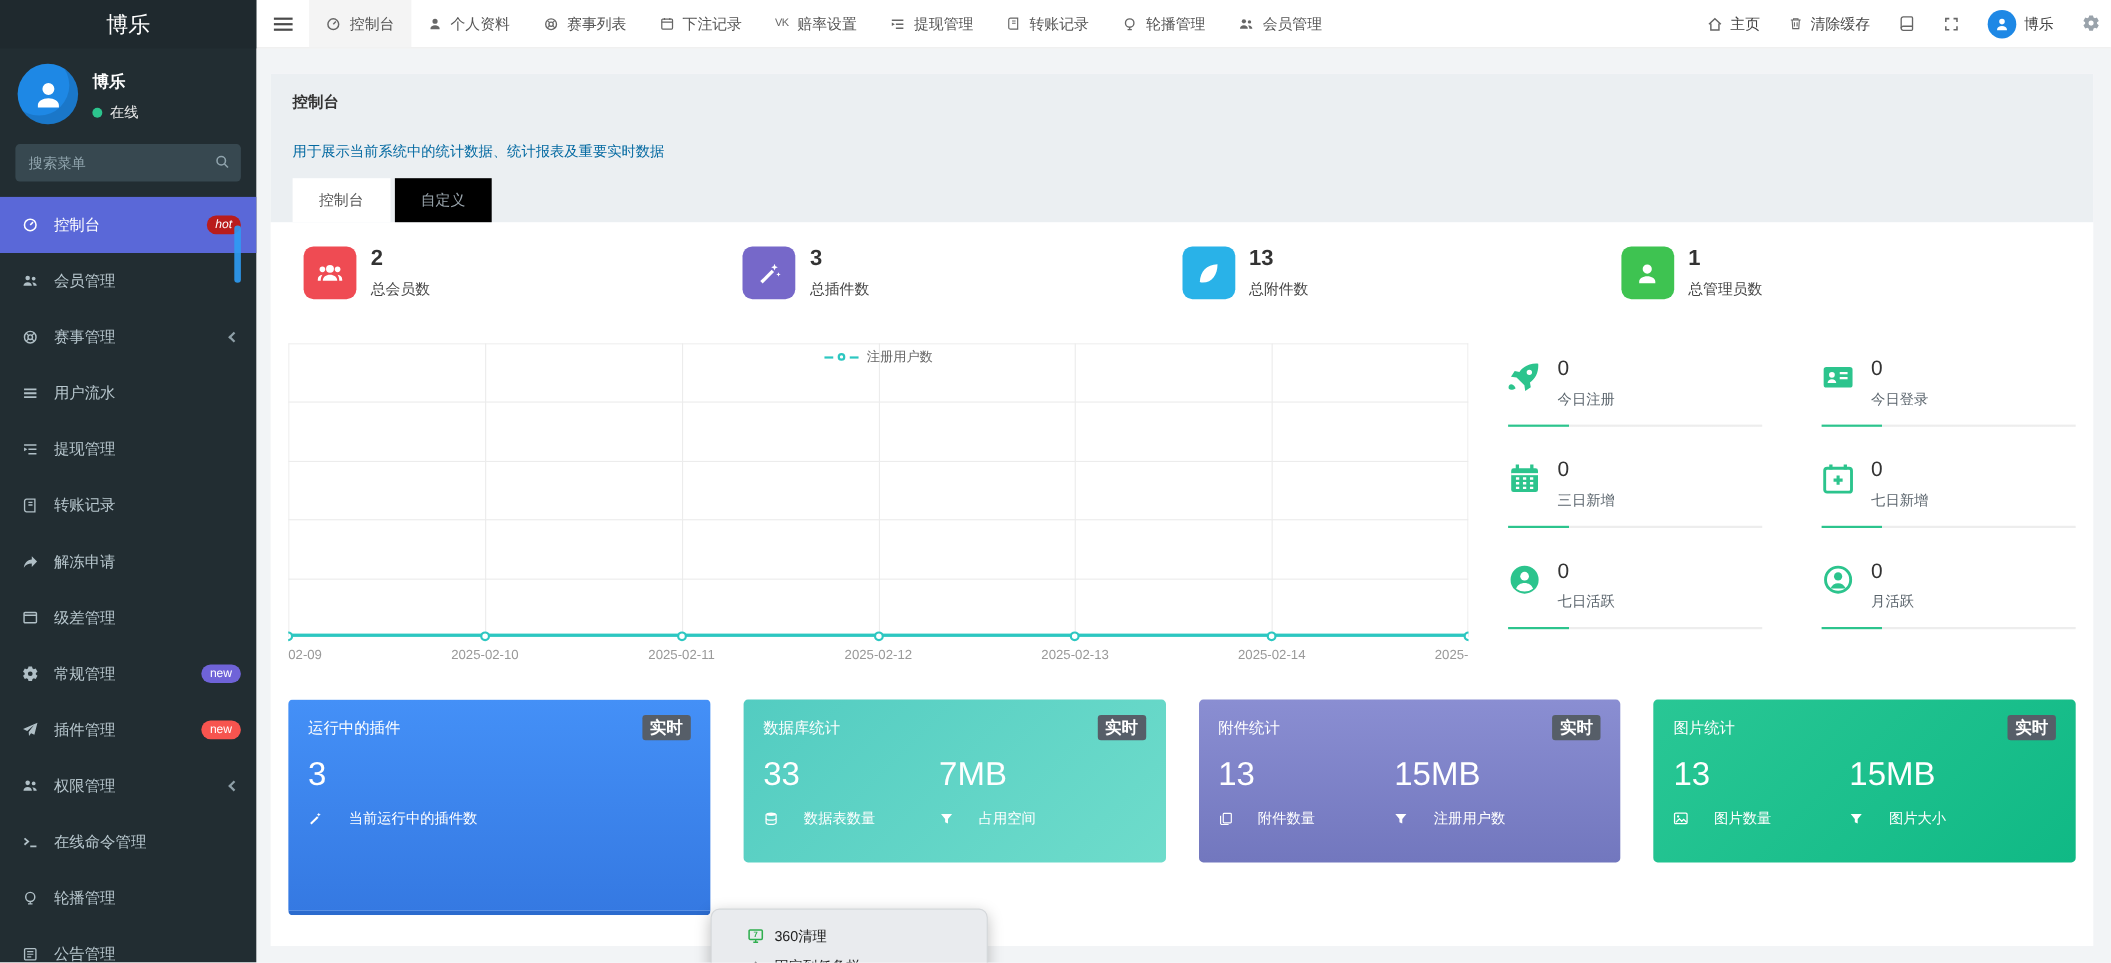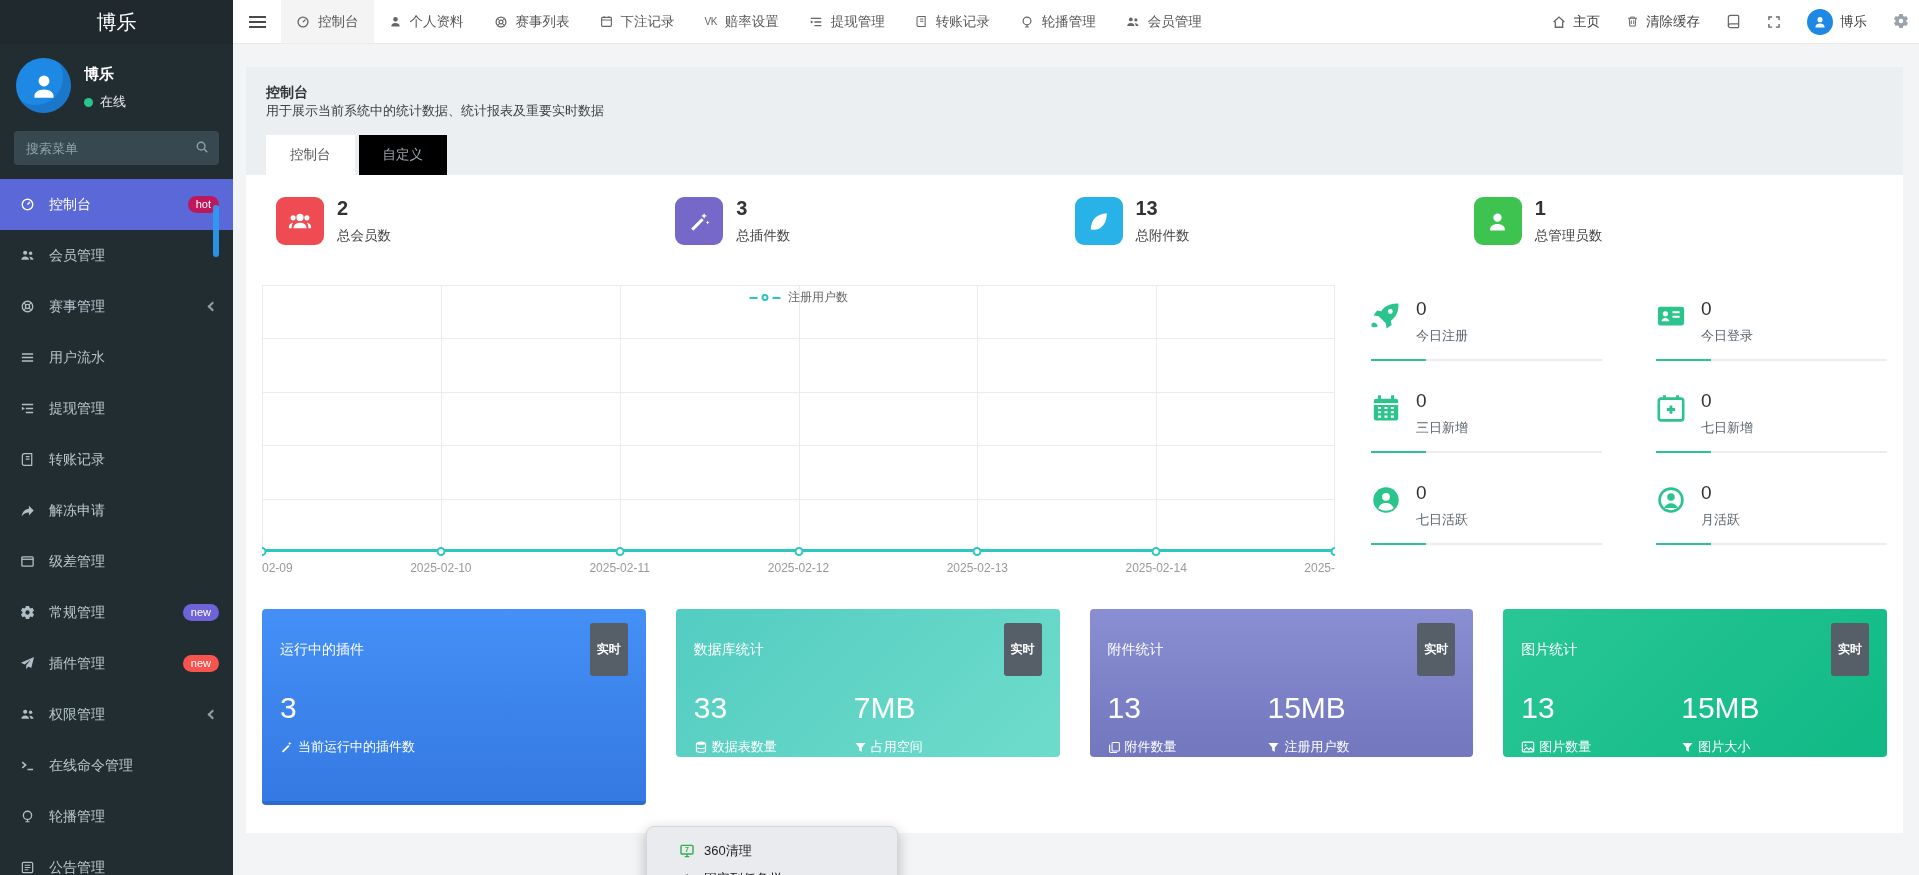--- a/index.html
+++ b/index.html
@@ -17,21 +17,21 @@
 .search-wrap { margin:8px 14px 14px; position:relative; }
 .search-input { width:100%; height:34px; background:#374850; border:none; border-radius:4px; color:#cfd8dc; font-size:13px; padding:0 34px 0 12px; outline:none; font-family:inherit; }
 .search-input::placeholder { color:#90a4ad; }
 .search-ico { position:absolute; right:10px; top:9px; color:#90a4ad; }
 .menu { }
 .menu-item { display:flex; align-items:center; height:51px; padding:0 14px 0 18px; gap:13px; color:#b8c7ce; font-size:14px; cursor:pointer; position:relative; }
 .menu-item .m-ico { width:18px; display:flex; justify-content:center; color:#b0bfc6; }
 .menu-item.active { background:#5a68d8; color:#fff; }
 .menu-item.active .m-ico { color:#fff; }
 .m-badge { margin-left:auto; font-size:11px; color:#fff; padding:2px 8px; border-radius:9px; line-height:1.2; }
-.b-hot { background:#be185d; }
+.b-hot { background:#b91c1c;font-style:italic; }
 .b-purple { background:#6f63d8; }
 .b-red { background:#f7544f; }
 .chev { margin-left:auto; width:7px; height:7px; border-left:2px solid #8fa0a8; border-bottom:2px solid #8fa0a8; transform:rotate(45deg); margin-right:3px; }
 .scroll-thumb { position:absolute; right:14px; top:205px; width:6px; height:52px; background:#2d9cf5; border-radius:3px; opacity:.9; }
 
 
 .navbar { position:absolute; left:233px; right:0; top:0; height:44px; background:#fff; display:flex; align-items:stretch; border-bottom:1px solid #eaeaea; z-index:15; }
 .hamburger { width:48px; display:flex; flex-direction:column; justify-content:center; align-items:center; gap:3px; cursor:pointer; }
 .hamburger i { display:block; width:17px; height:2px; background:#4a4a4a; }
 .nav-tab { display:flex; align-items:center; gap:8px; padding:0 15px; font-size:13.5px; color:#555; cursor:pointer; white-space:nowrap; }
@@ -42,21 +42,21 @@
 .nav-rt-item { display:flex; align-items:center; gap:7px; font-size:13.5px; color:#444; cursor:pointer; }
 .nav-rt-item .n-ico { color:#666; display:flex; }
 .nav-avatar { width:26px; height:26px; border-radius:50%; background:#1e88e5; display:flex; align-items:center; justify-content:center; color:#fff; }
 .nav-gear { position:absolute; right:10px; top:13px; color:#9aa3ab; cursor:pointer; }
 
 
 .main { position:absolute; left:233px; top:44px; right:0; bottom:0; background:#f2f4f6; }
 .panel { margin:23px 16px 0 13px; background:#fff; }
 .panel-head { background:#ebeff2; padding:17px 20px 0; }
 .p-title { font-size:14px; font-weight:bold; color:#333; }
-.p-sub { font-size:13px; color:#404040; margin-top:0; }
+.p-sub { font-size:13px; color:#0369a1; margin-top:27px; }
 .ptabs { display:flex; margin-top:15px; gap:4px; }
 .ptab { padding:11px 24px; font-size:13.5px; cursor:pointer; }
 .ptab.active { background:#fff; color:#555; }
 .ptab.inactive { background:#000000; color:#9aa5ad; }
 .content { padding:20px 16px 28px; }
 
 
 .stats-row { display:flex; padding:2px 14px 0; }
 .stat { flex:1; display:flex; gap:13px; }
 .s-icon { width:48px; height:48px; border-radius:9px; display:flex; align-items:center; justify-content:center; color:#fff; flex:none; }
@@ -91,26 +91,26 @@
 .mini-divider { margin-top:14px; height:2px; background:linear-gradient(to right,#2cc48d 0,#2cc48d 55px,#ededed 55px,#ededed 100%); }
 
 
 .cards-row { display:flex; gap:30px; margin-top:32px; }
 .cardx { flex:1; height:148px; border-radius:4px; padding:14px 18px; color:#fff; }
 .card-blue { background:linear-gradient(180deg,#4490f7,#3579e2); border-bottom:4px solid #2b6bce; height:196px; }
 .card-teal { background:linear-gradient(135deg,#53ccc1,#6edccb); }
 .card-purple { background:linear-gradient(180deg,#8a8ed2,#7277be); }
 .card-green { background:linear-gradient(135deg,#29c795,#10b985); }
 .card-head { display:flex; justify-content:space-between; align-items:center; font-size:14px; }
-.rt-badge { background:#565e68; font-size:12px; padding:18px 7px; border-radius:3px; font-weight:bold; }
+.rt-badge { background:#565e68; font-size:15px; padding:2px 7px; border-radius:3px; font-weight:bold; }
 .card-vals { display:flex; margin-top:15px; }
 .cv1 { width:46%; }
 .bigval { font-size:30px; }
 .card-labs { display:flex; margin-top:13px; font-size:13px; }
-.clab { width:46%; display:flex; align-items:center; gap:4px; }
+.clab { width:46%; display:flex; align-items:center; gap:23px; }
 .clab .c-ico { display:flex; color:#fff; }
 
 
 .popup { position:absolute; left:646px; top:826px; width:252px; height:90px; background:#e9ebee; border:1px solid #d4d7da; border-radius:8px; box-shadow:0 4px 14px rgba(0,0,0,.25); padding-top:10px; z-index:40; }
 .pop-item { display:flex; align-items:center; gap:9px; padding:5px 32px; font-size:13px; color:#222; cursor:pointer; }
 </style>
 </head>
 <body>
 
 <div class="sidebar">

